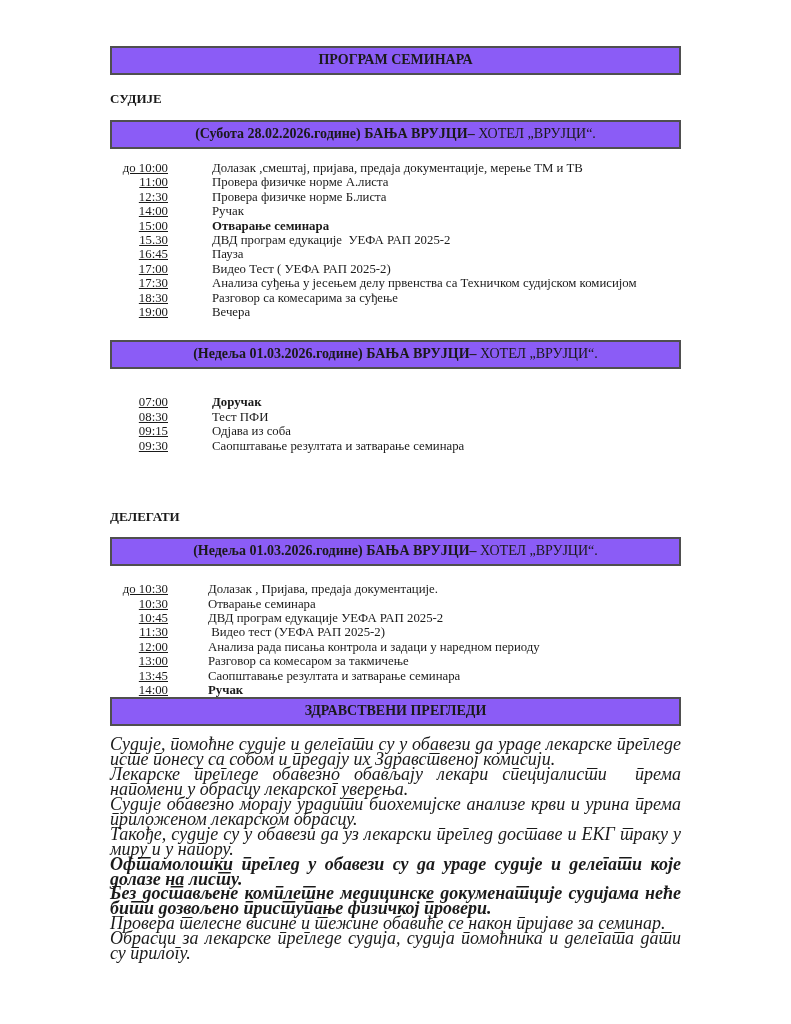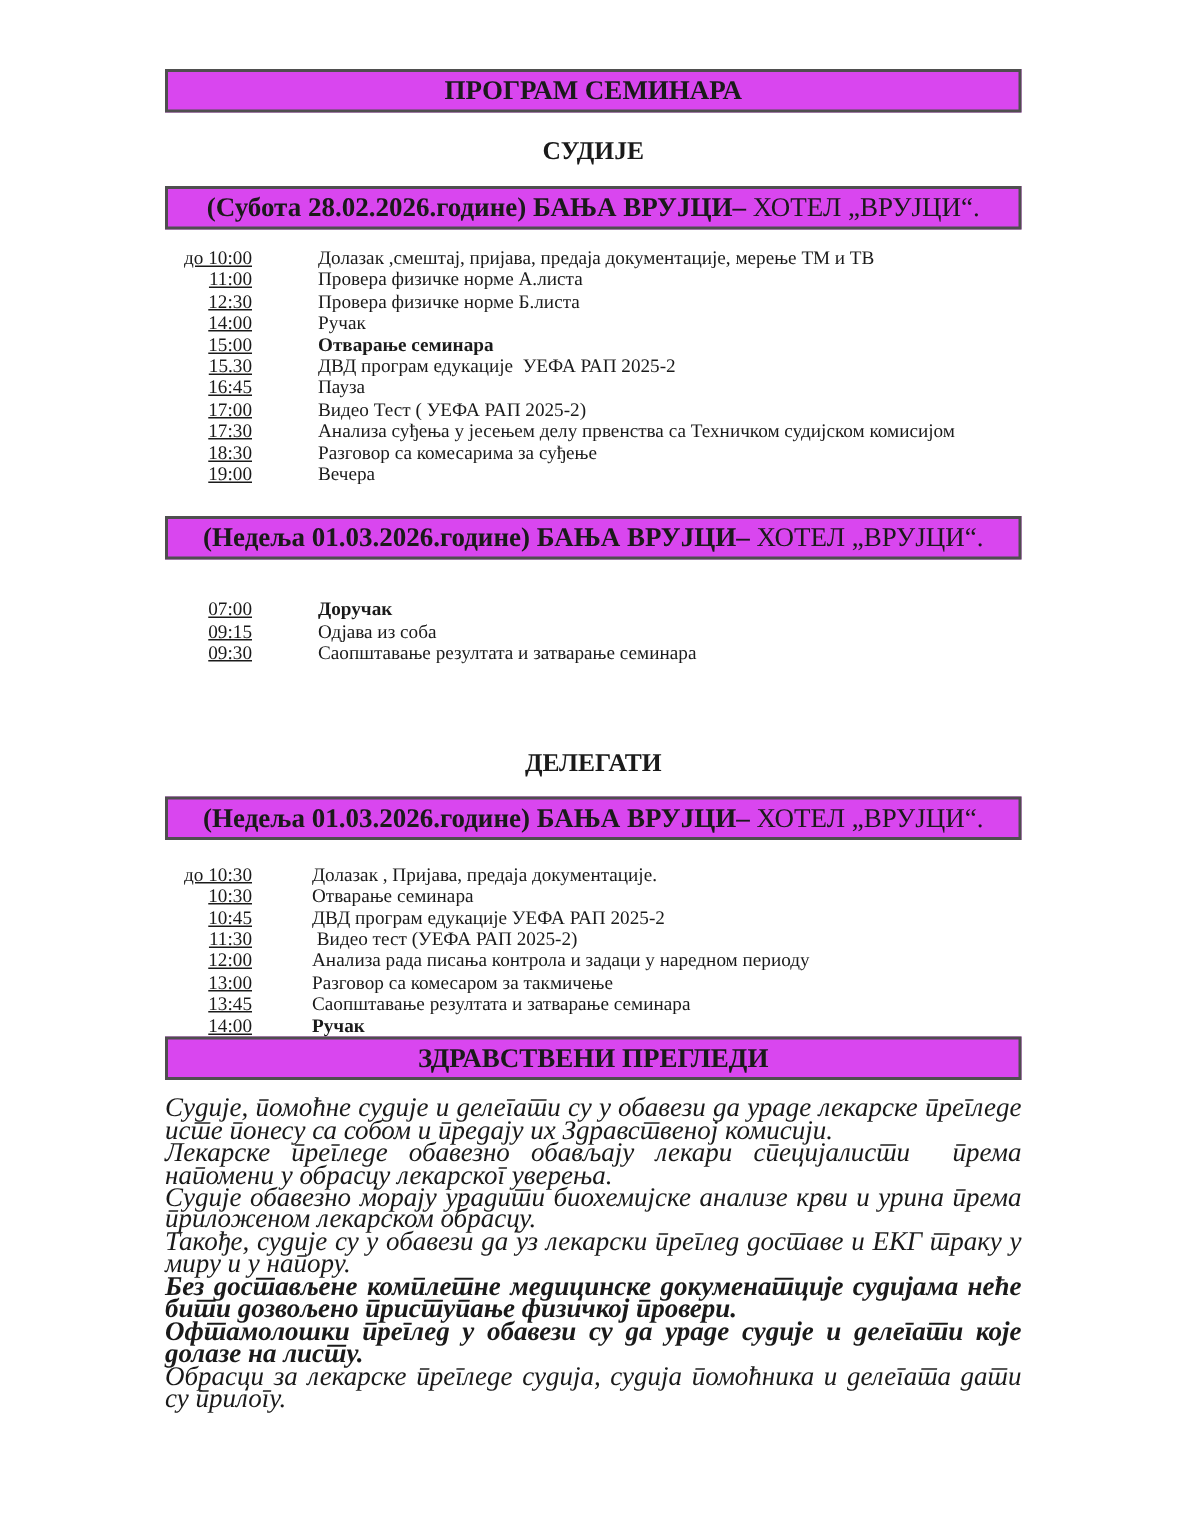--- a/index.html
+++ b/index.html
@@ -10,34 +10,33 @@
     font-family: "Liberation Serif", "DejaVu Serif", serif;
   }
   .page { width: 791px; height: 1024px; overflow: hidden; }
   .content { margin: 0 auto; width: 571px; padding-left: 0; }
 
   
   .bar {
     box-sizing: border-box;
     width: 571px;
     border: 2px solid #4f4f4f;
-    background: #d946ef;
+    background: #8b5cf6;
     text-align: center;
-    font-size: 18px;
+    font-size: 14px;
     font-weight: 700;
     padding: 3px 2px 4px 2px;
     line-height: 18px;
   }
   .bar .normal { font-weight: 400; }
 
   #program-bar { margin-top: 46px; }
   .section-title {
-    text-align: center;
     font-weight: 700;
-    font-size: 17px;
+    font-size: 13px;
     margin: 16px 0 13px 0;
   }
   .title-delegates { margin: 0 0 12px 0; }
 
   .schedule { font-size: 12.8px; line-height: 14.4px; }
   .sched-row { display: flex; }
   .sched-row .time {
     width: 58px; text-align: right; flex: 0 0 58px; white-space: pre; text-decoration: underline;
   }
   .sched-row .desc { padding-left: 44px; white-space: pre-wrap; }
@@ -124,20 +123,24 @@
       <span>(Недеља 01.03.2026.године) БАЊА ВРУЈЦИ–</span><span class="normal"> ХОТЕЛ „ВРУЈЦИ“.</span>
     </div>
 
     <div class="schedule sched2">
 
     <div class="sched-row bold">
           <span class="time">07:00</span>
           <span class="desc">Доручак</span>
         </div>
         <div class="sched-row">
+          <span class="time">08:30</span>
+          <span class="desc">Тест ПФИ</span>
+        </div>
+        <div class="sched-row">
           <span class="time">09:15</span>
           <span class="desc">Одјава из соба</span>
         </div>
         <div class="sched-row">
           <span class="time">09:30</span>
           <span class="desc">Саопштавање резултата и затварање семинара</span>
         </div>
       </div>
 
     <h2 class="section-title title-delegates">ДЕЛЕГАТИ</h2>
@@ -185,19 +188,20 @@
     <div class="bar bar-health">
       <span>ЗДРАВСТВЕНИ ПРЕГЛЕДИ</span>
     </div>
 
     <div class="paragraphs">
 
     <p class="para">Судије, помоћне судије и делегати су у обавези да ураде лекарске прегледе исте понесу са собом и предају их Здравственој комисији.</p>
         <p class="para">Лекарске прегледе обавезно обављају лекари специјалисти  према напомени у обрасцу лекарског уверења.</p>
         <p class="para">Судије обавезно морају урадити биохемијске анализе крви и урина према приложеном лекарском обрасцу.</p>
         <p class="para">Такође, судије су у обавези да уз лекарски преглед доставе и ЕКГ траку у миру и у напору.</p>
+        <p class="para bold">Офтамолошки преглед у обавези су да ураде судије и делегати које долазе на листу.</p>
         <p class="para bold">Без достављене комплетне медицинске докуменатције судијама неће бити дозвољено приступање физичкој провери.</p>
-        <p class="para bold">Офтамолошки преглед у обавези су да ураде судије и делегати које долазе на листу.</p>
+        <p class="para">Провера телесне висине и тежине обавиће се након пријаве за семинар.</p>
         <p class="para">Обрасци за лекарске прегледе судија, судија помоћника и делегата дати су прилогу.</p>
       </div>
 
   </div>
 </div>
 
 </body></html>

